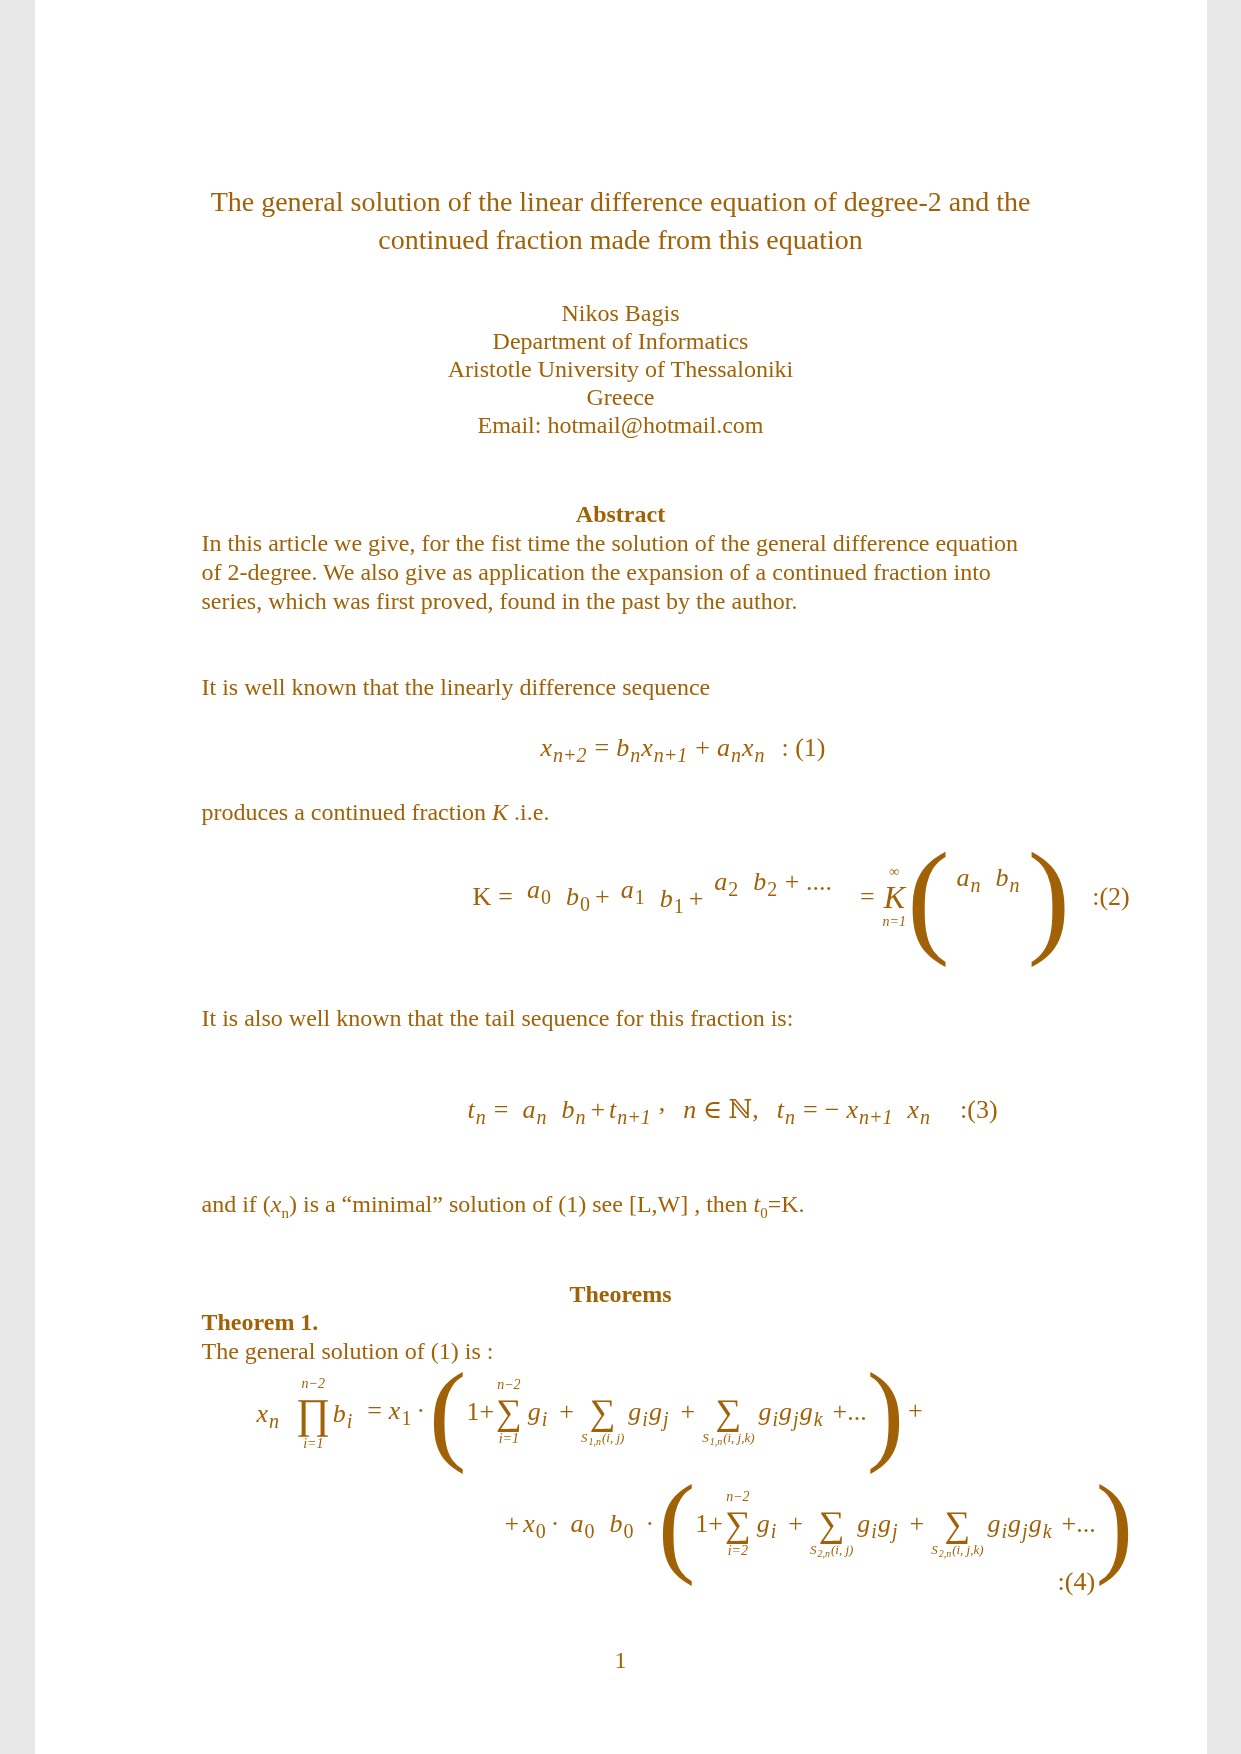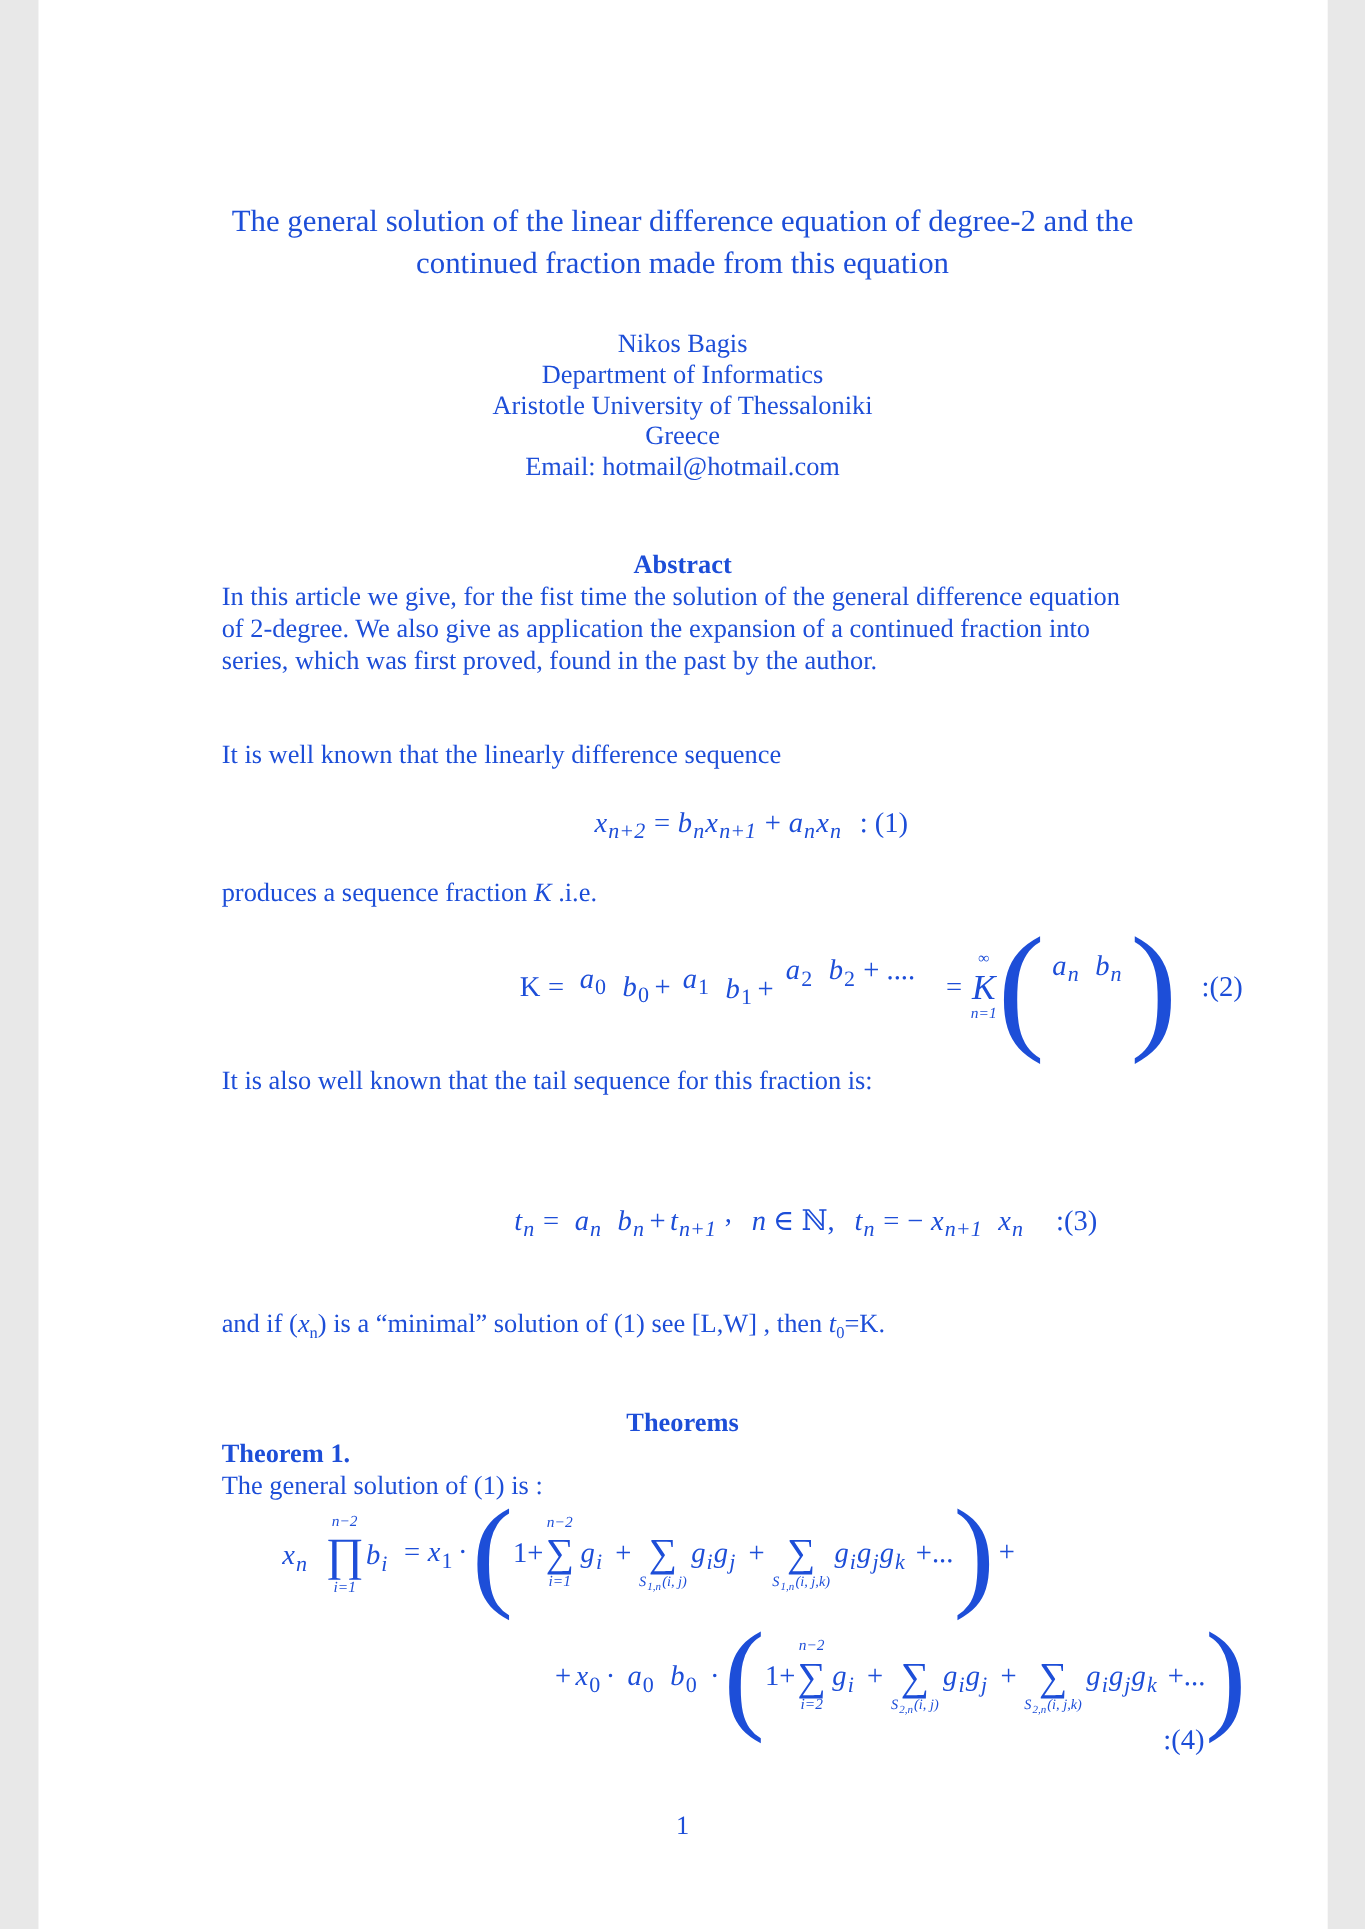--- a/index.html
+++ b/index.html
@@ -1,18 +1,18 @@
 <!DOCTYPE html>
 <html><head>
 <meta charset="utf-8">
 <style>
   html,body{margin:0;padding:0;background:#e8e8e8;}
   .page{
     position:relative;width:1172px;height:1754px;margin:0 auto;
-    background:#ffffff;color:#1d4ed8;
+    background:#ffffff;color:#a16207;
     font-family:"Liberation Serif","DejaVu Serif",serif;
     overflow:hidden;
   }
   .abs{position:absolute;}
   .center{left:0;right:0;text-align:center;}
   .title{font-size:28px;line-height:38px;}
   .body-text{font-size:24px;line-height:29px;}
   .author{font-size:24px;line-height:28px;}
   .heading{font-weight:bold;font-size:24px;}
   .bold{font-weight:bold;}
@@ -71,21 +71,21 @@
   <div class="abs math eqrow" style="top:732px;left:506px">
     <span><span class="v">x</span><sub>n+2</sub></span>
     <span class="mop">=</span>
     <span><span class="v">b</span><sub>n</sub><span class="v">x</span><sub>n+1</sub></span>
     <span class="mop">+</span>
     <span><span class="v">a</span><sub>n</sub><span class="v">x</span><sub>n</sub></span>
     <span style="margin-left:16px">: (1)</span>
   </div>
 
   <div class="abs body-text" style="top:798px;left:167px">
-    <span>produces a sequence fraction </span><span style="font-style:italic">K</span><span> .i.e.</span>
+    <span>produces a continued fraction </span><span style="font-style:italic">K</span><span> .i.e.</span>
   </div>
 
   <div class="abs math eqrow-top" style="top:860px;left:438px">
     <span style="margin-top:21px"><span>K</span><span class="mop">=</span></span>
     <span class="frac">
       <span class="num"><span class="v">a</span><sub class="u">0</sub></span>
       <span class="bar"></span>
       <span class="den drow">
         <span style="margin-top:19px"><span class="v">b</span><sub class="u">0</sub><span class="mth">+</span></span>
         <span class="frac">
@@ -111,21 +111,21 @@
     <span class="bigparen" style="height:100px;font-size:128px;margin-top:-13px">(</span>
     <span class="frac">
       <span class="num"><span class="v">a</span><sub>n</sub></span>
       <span class="bar"></span>
       <span class="den"><span class="v">b</span><sub>n</sub></span>
     </span>
     <span class="bigparen" style="height:100px;font-size:128px;margin-top:-13px">)</span>
     <span style="margin-top:21px;margin-left:22px">:(2)</span>
   </div>
 
-  <div class="abs body-text" style="top:969px;left:167px">It is also well known that the tail sequence for this fraction is:</div>
+  <div class="abs body-text" style="top:1004px;left:167px">It is also well known that the tail sequence for this fraction is:</div>
 
   <div class="abs math eqrow" style="top:1087px;left:433px">
     <span><span class="v">t</span><sub>n</sub><span class="mop">=</span></span>
     <span class="frac">
       <span class="num"><span class="v">a</span><sub>n</sub></span>
       <span class="bar"></span>
       <span class="den"><span class="v">b</span><sub>n</sub><span class="mth">+</span><span class="v">t</span><sub>n+1</sub></span>
     </span>
     <span style="align-self:flex-end;margin-bottom:14px">,</span>
     <span style="margin:0 18px"><span class="v">n</span> <span>∈ ℕ,</span></span>

